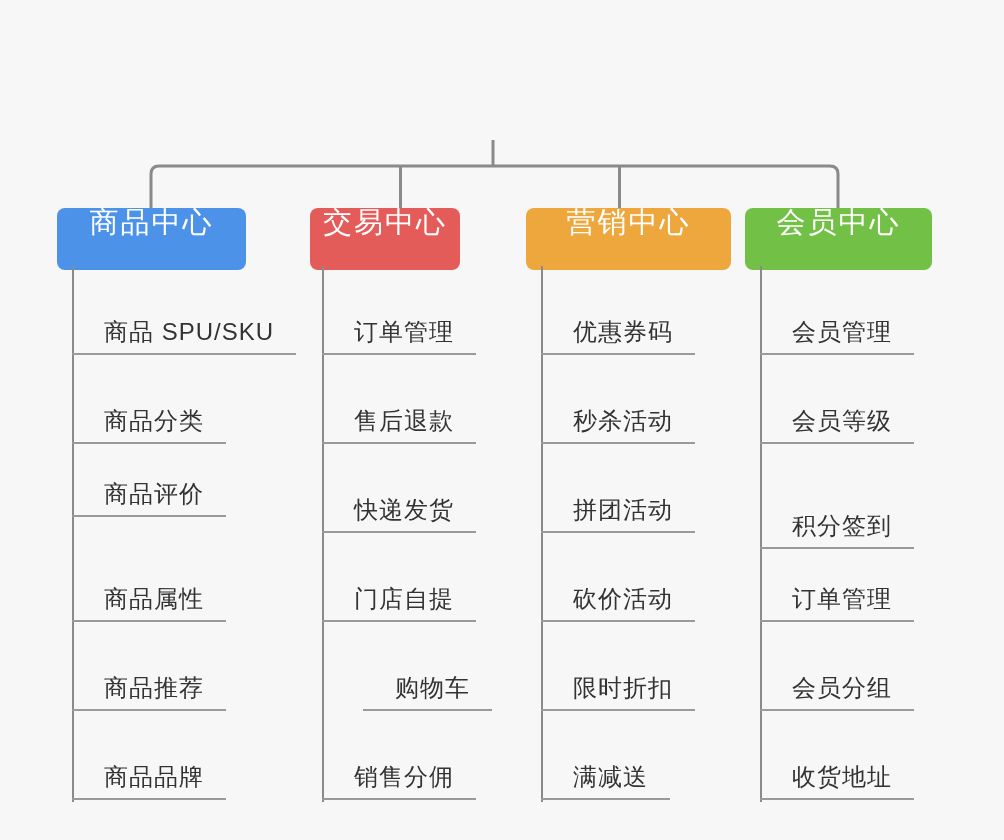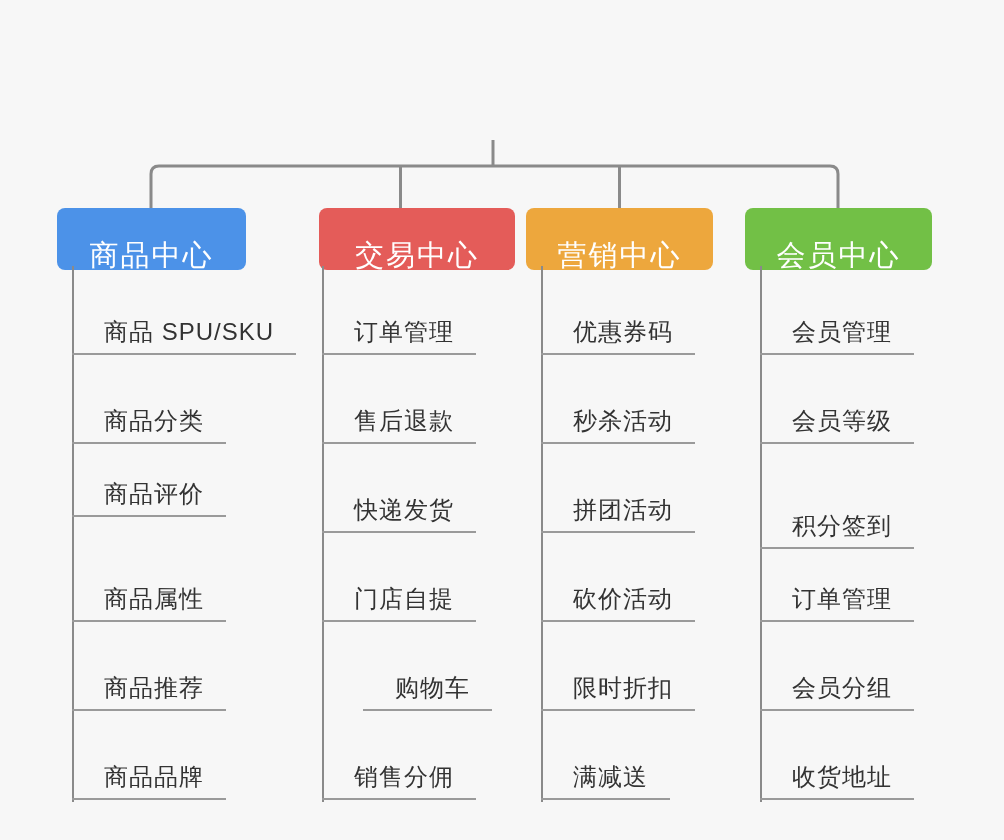--- a/index.html
+++ b/index.html
@@ -21,21 +21,21 @@
     gap:12px;box-shadow:0 1px 3px rgba(0,0,0,0.04);cursor:default;
   }
   .root-title{
     font-size:46px;line-height:1;color:var(--root-accent);
     letter-spacing:5px;white-space:nowrap;
   }
   .dog-icon{width:58px;height:58px;flex:0 0 auto;}
 
   .branch-header{
     position:absolute;top:208px;height:62px;border-radius:8px;
-    display:flex;align-items:flex-end;justify-content:center;
+    display:flex;align-items:flex-start;justify-content:center;
   }
   .branch-label{
     font-size:29px;line-height:1;color:var(--header-text);
     letter-spacing:2px;white-space:nowrap;
   }
   .branch-line{
     position:absolute;width:2px;background:var(--connector);
     top:266px;height:536px;
   }
   .child{position:absolute;}
@@ -67,34 +67,34 @@
     <div class="branch-line" style="left:72px;"></div>
     <div class="child" style="left:72px;top:319px;"><span class="child-label">商品 SPU/SKU</span></div>
     <div class="child" style="left:72px;top:408px;"><span class="child-label">商品分类</span></div>
     <div class="child" style="left:72px;top:481px;"><span class="child-label">商品评价</span></div>
     <div class="child" style="left:72px;top:586px;"><span class="child-label">商品属性</span></div>
     <div class="child" style="left:72px;top:675px;"><span class="child-label">商品推荐</span></div>
     <div class="child" style="left:72px;top:764px;"><span class="child-label">商品品牌</span></div>
   </div>
 
   <div>
-    <div class="branch-header" style="left: 319px; width: 196px; background-color: rgb(228, 92, 89);">
+    <div class="branch-header" style="left: 310px; width: 150px; background-color: rgb(228, 92, 89);">
       <span class="branch-label">交易中心</span>
     </div>
     <div class="branch-line" style="left:322px;"></div>
     <div class="child" style="left:322px;top:319px;"><span class="child-label">订单管理</span></div>
     <div class="child" style="left:322px;top:408px;"><span class="child-label">售后退款</span></div>
     <div class="child" style="left:322px;top:497px;"><span class="child-label">快递发货</span></div>
     <div class="child" style="left:322px;top:586px;"><span class="child-label">门店自提</span></div>
     <div class="child" style="left:322px;top:675px;padding-left:41px;"><span class="child-label">购物车</span></div>
     <div class="child" style="left:322px;top:764px;"><span class="child-label">销售分佣</span></div>
   </div>
 
   <div>
-    <div class="branch-header" style="left: 526px; width: 187px; background-color: rgb(237, 167, 61);">
+    <div class="branch-header" style="left: 526px; width: 205px; background-color: rgb(237, 167, 61);">
       <span class="branch-label">营销中心</span>
     </div>
     <div class="branch-line" style="left:541px;"></div>
     <div class="child" style="left:541px;top:319px;"><span class="child-label">优惠券码</span></div>
     <div class="child" style="left:541px;top:408px;"><span class="child-label">秒杀活动</span></div>
     <div class="child" style="left:541px;top:497px;"><span class="child-label">拼团活动</span></div>
     <div class="child" style="left:541px;top:586px;"><span class="child-label">砍价活动</span></div>
     <div class="child" style="left:541px;top:675px;"><span class="child-label">限时折扣</span></div>
     <div class="child" style="left:541px;top:764px;"><span class="child-label">满减送</span></div>
   </div>

